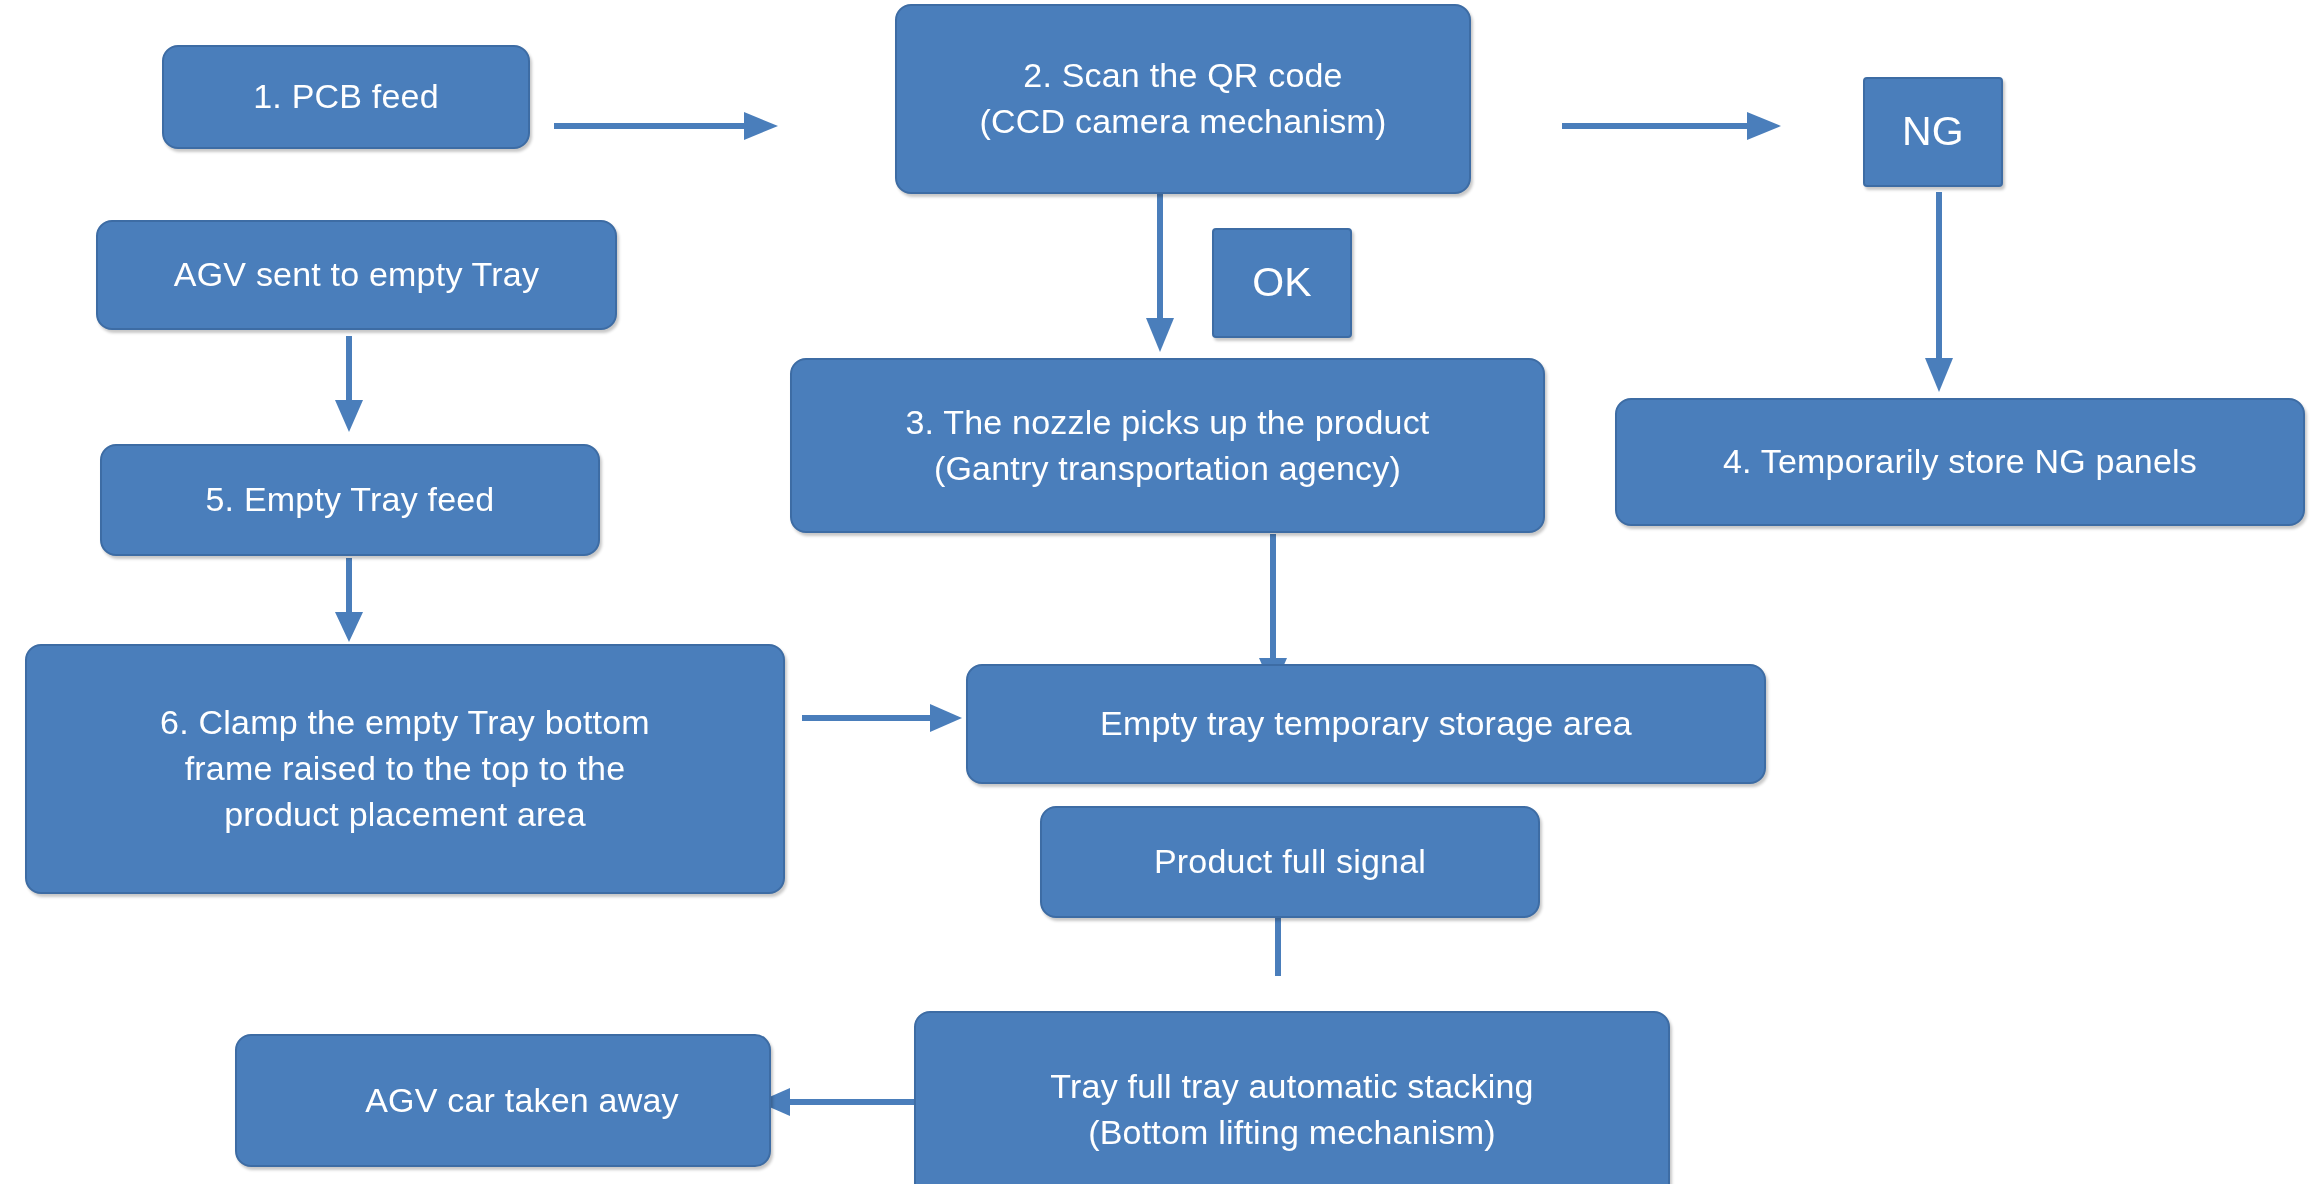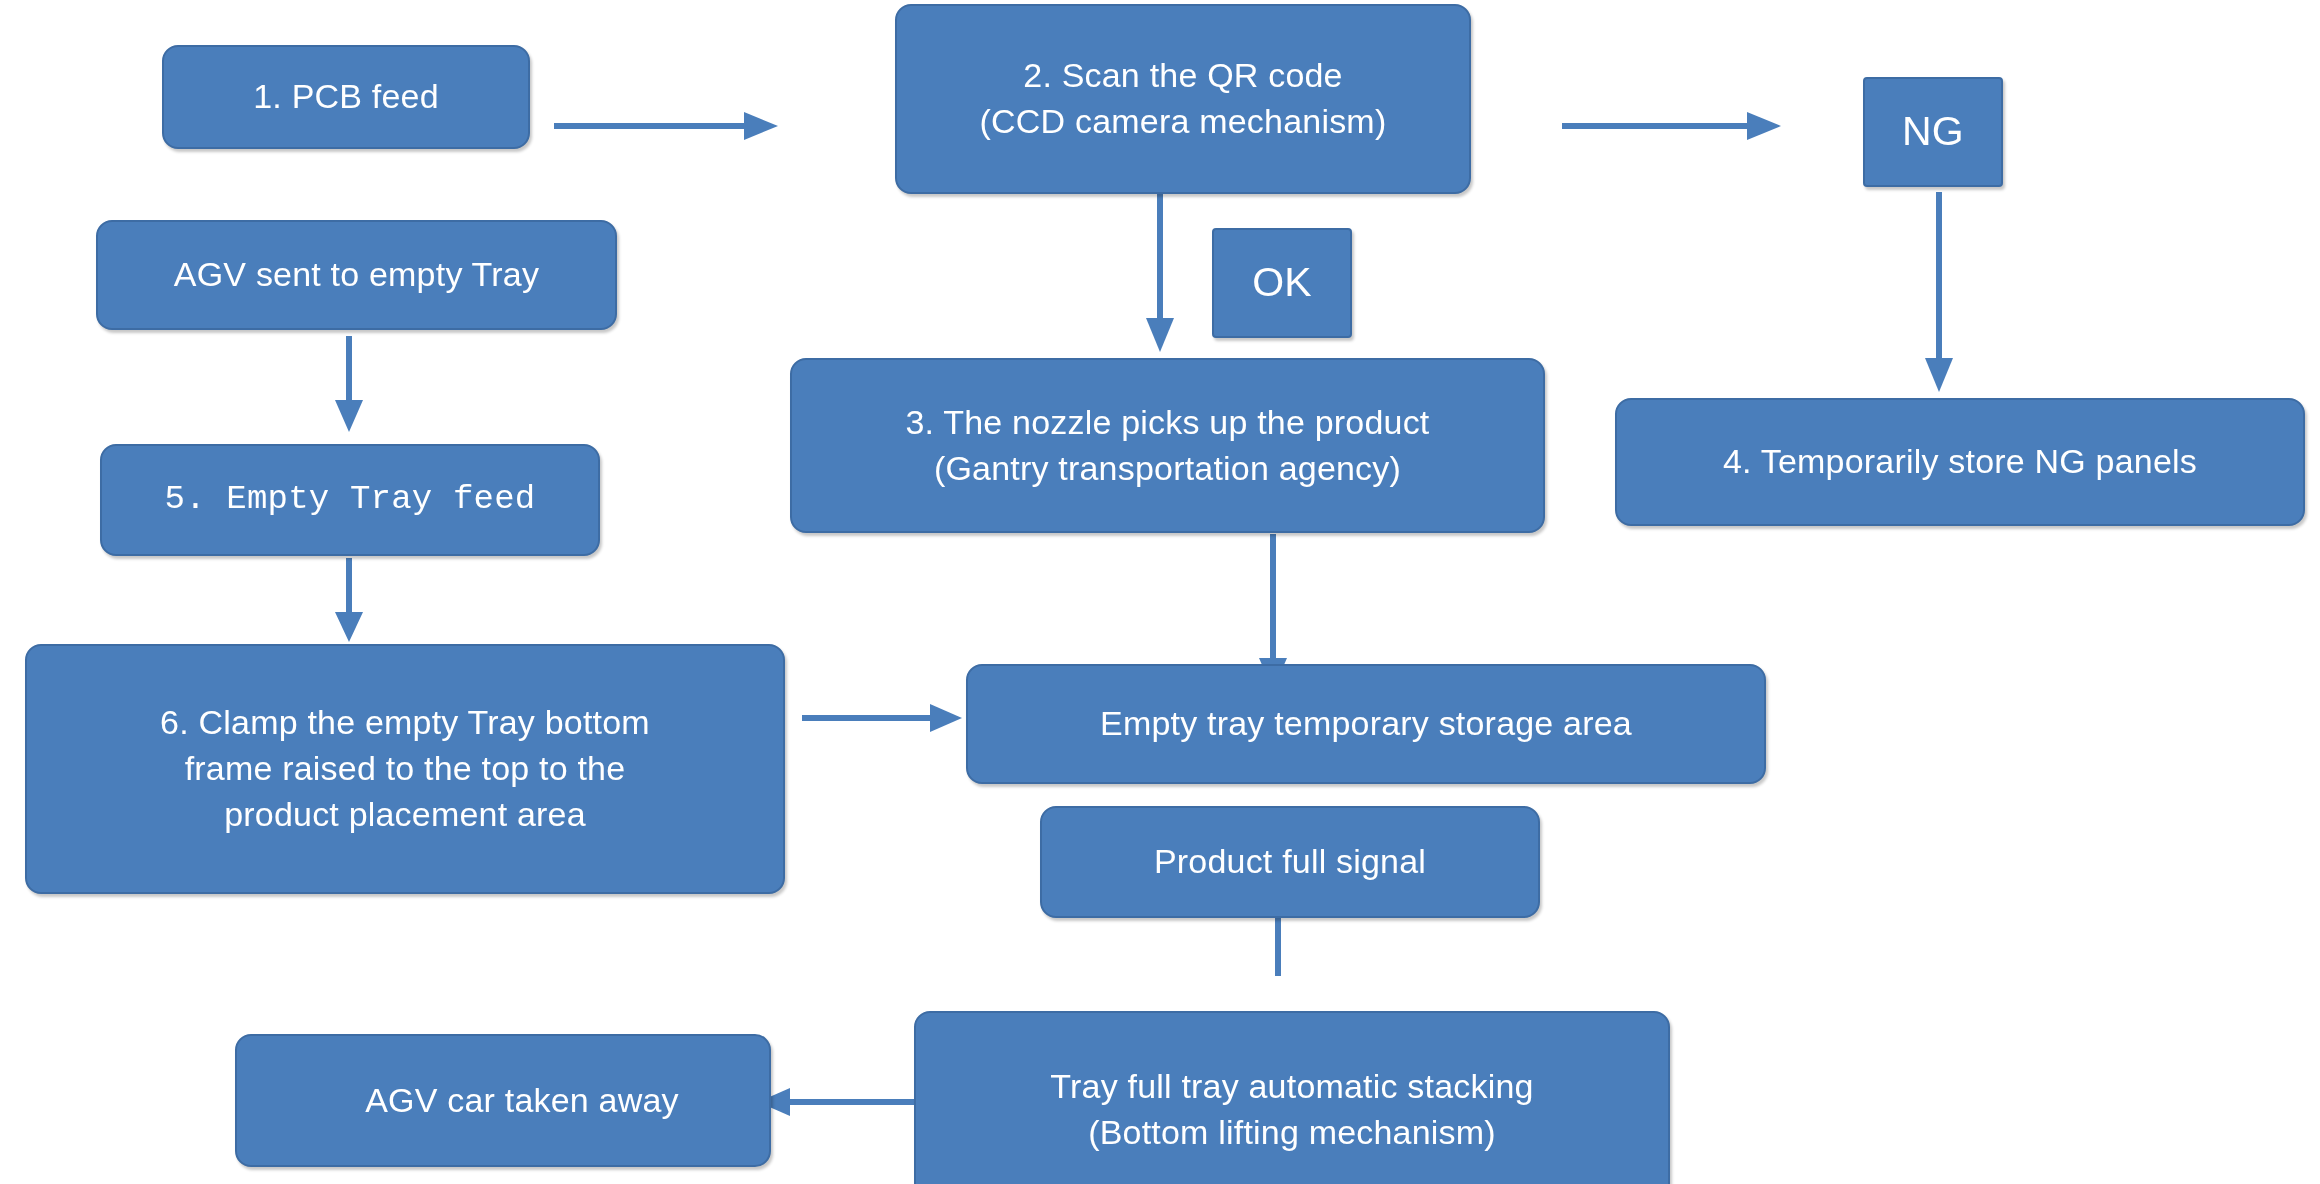--- a/index.html
+++ b/index.html
@@ -147,21 +147,21 @@
 
   <div class="node" style="left:790px; top:358px; width:755px; height:175px;">
     <span class="line">3. The nozzle picks up the product</span>
     <span class="line">(Gantry transportation agency)</span>
   </div>
 
   <div class="node" style="left:1615px; top:398px; width:690px; height:128px;">
     <span class="line">4. Temporarily store NG panels</span>
   </div>
 
-  <div class="node" style="left:100px; top:444px; width:500px; height:112px;font-family:Liberation Mono, monospace;">
+  <div class="node" style="left:100px; top:444px; width:500px; height:112px;">
     <span class="line">5. Empty Tray feed</span>
   </div>
 
   <div class="node" style="left:25px; top:644px; width:760px; height:250px;">
     <span class="line">6. Clamp the empty Tray bottom</span>
     <span class="line">frame raised to the top to the</span>
     <span class="line">product placement area</span>
   </div>
 
   <div class="node" style="left:966px; top:664px; width:800px; height:120px;">

